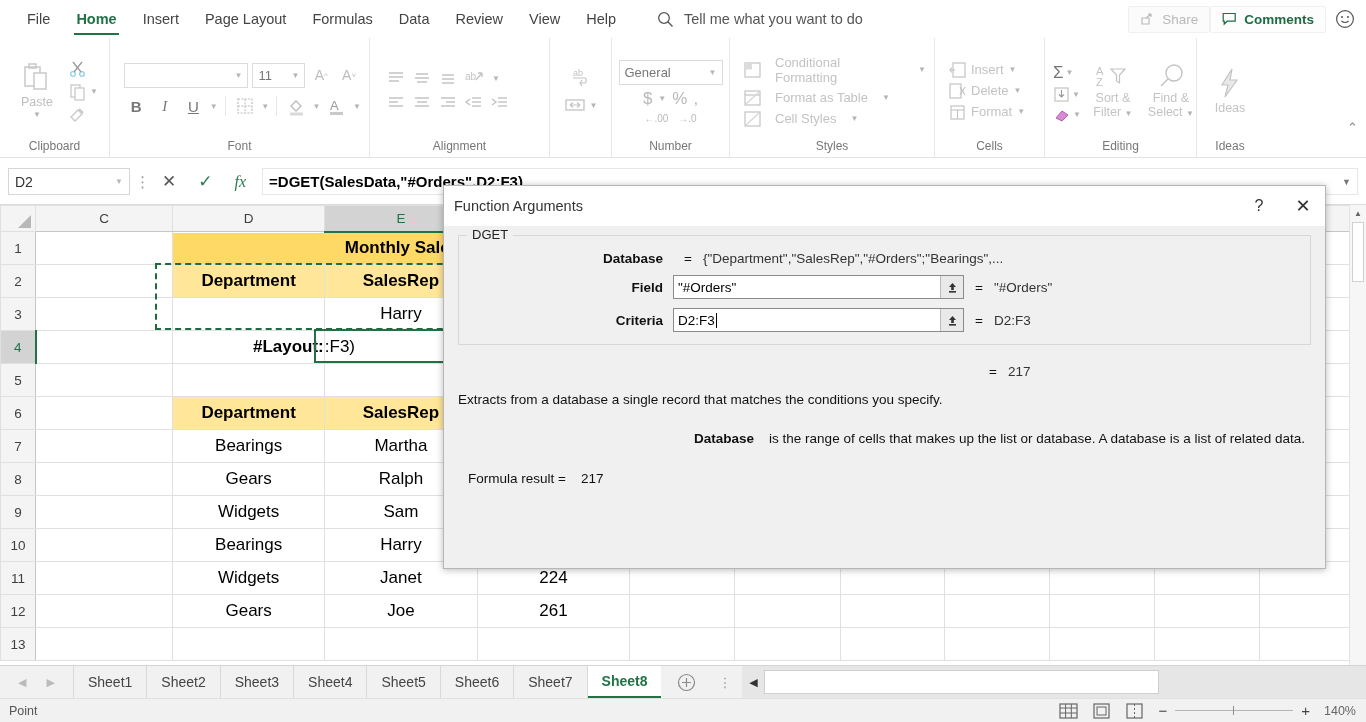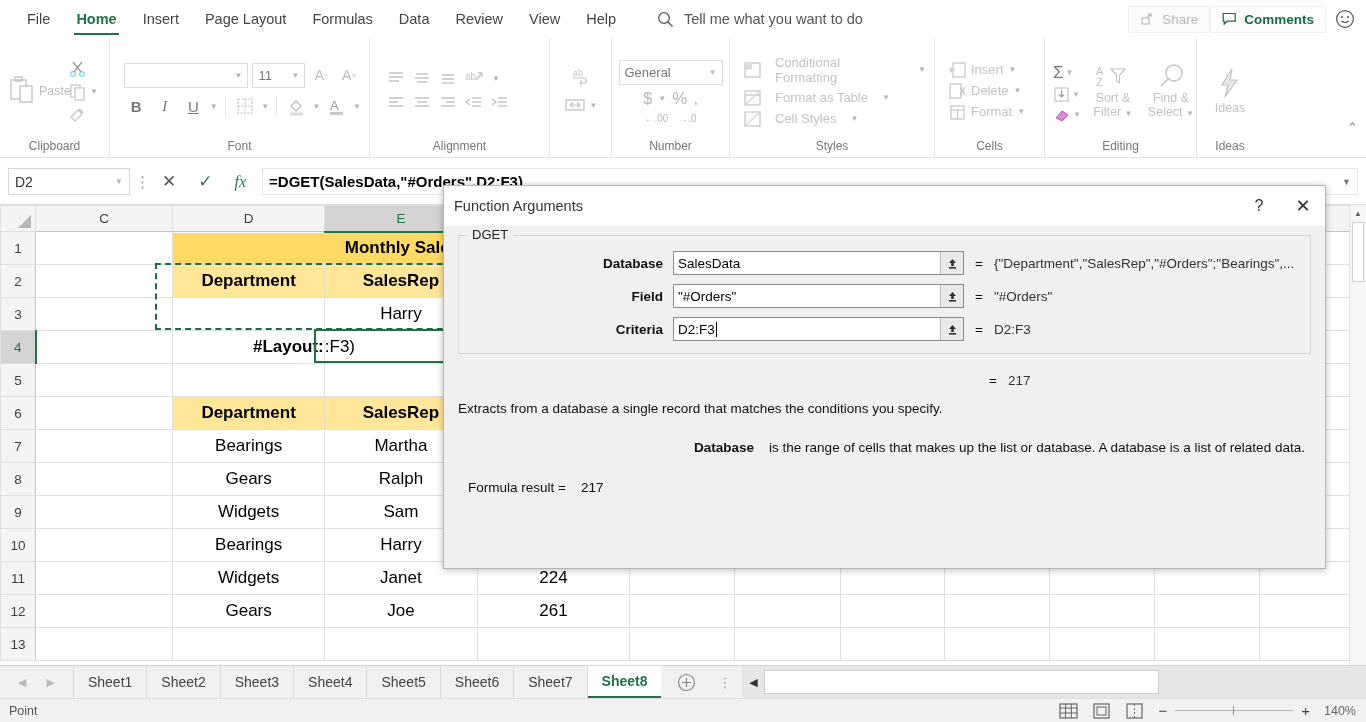--- a/index.html
+++ b/index.html
@@ -47,21 +47,21 @@
     display: flex; align-items: stretch;
   }
   .grp { position: relative; display: flex; flex-direction: column;
          border-right: 1px solid #e6e6e6; padding: 4px 0 0 0; }
   .grp-body { flex: 1; display: flex; align-items: center; padding: 0 8px; }
   .grp-title { text-align: center; font-size: 12px; color: #777; padding-bottom: 4px; position: relative;}
   .caret { font-size: 8px; color: #b5b5b5; display: inline-block; }
 
   
   .clip { width: 110px; }
-  .paste-col { width: 58px; display: flex; flex-direction: row; align-items: center; gap: 1px; }
+  .paste-col { width: 58px; display: flex; flex-direction: column; align-items: center; gap: 1px; }
   .paste-col .lbl { font-size: 12.5px; color: #bdbdbd; }
   .clip-col { display: flex; flex-direction: column; gap: 5px; padding-left: 3px; }
   .clip-row { display: flex; align-items: center; gap: 3px; }
 
   
   .fontgrp { width: 260px; }
   .fg-rows { display: flex; flex-direction: column; gap: 6px; width: 100%; padding-left: 6px; }
   .fg-row { display: flex; align-items: center; gap: 4px; }
   .combo { border: 1px solid #dcdcdc; height: 25px; display: flex; align-items: center;
            justify-content: space-between; padding: 0 5px; font-size: 13px; color: #777; background: #fff; }
@@ -908,29 +908,20 @@
         <span class="dlg-help">?</span>
         <span class="dlg-close">✕</span>
       </span>
     </div>
     <div class="dlg-body">
       <div class="fieldset">
         <span class="fs-legend">DGET</span>
 
         <div class="arg-row">
           <div class="arg-label">Database</div>
-          <div class="arg-inputwrap">
-            <div class="arg-input">SalesData</div>
-            <div class="arg-collapse">
-              <svg width="13" height="13" viewBox="0 0 13 13">
-                  <path d="M6.5 2 L10 6 H7.8 V9 H5.2 V6 H3 Z" fill="#333"></path>
-                  <rect x="3" y="10" width="7" height="1.6" fill="#333"></rect>
-                </svg>
-            </div>
-          </div>
           <div class="arg-eq">=</div>
           <div class="arg-val">{"Department","SalesRep","#Orders";"Bearings",...</div>
         </div>
 
         <div class="arg-row">
           <div class="arg-label">Field</div>
           <div class="arg-inputwrap">
             <div class="arg-input">"#Orders"</div>
             <div class="arg-collapse">
               <svg width="13" height="13" viewBox="0 0 13 13">

